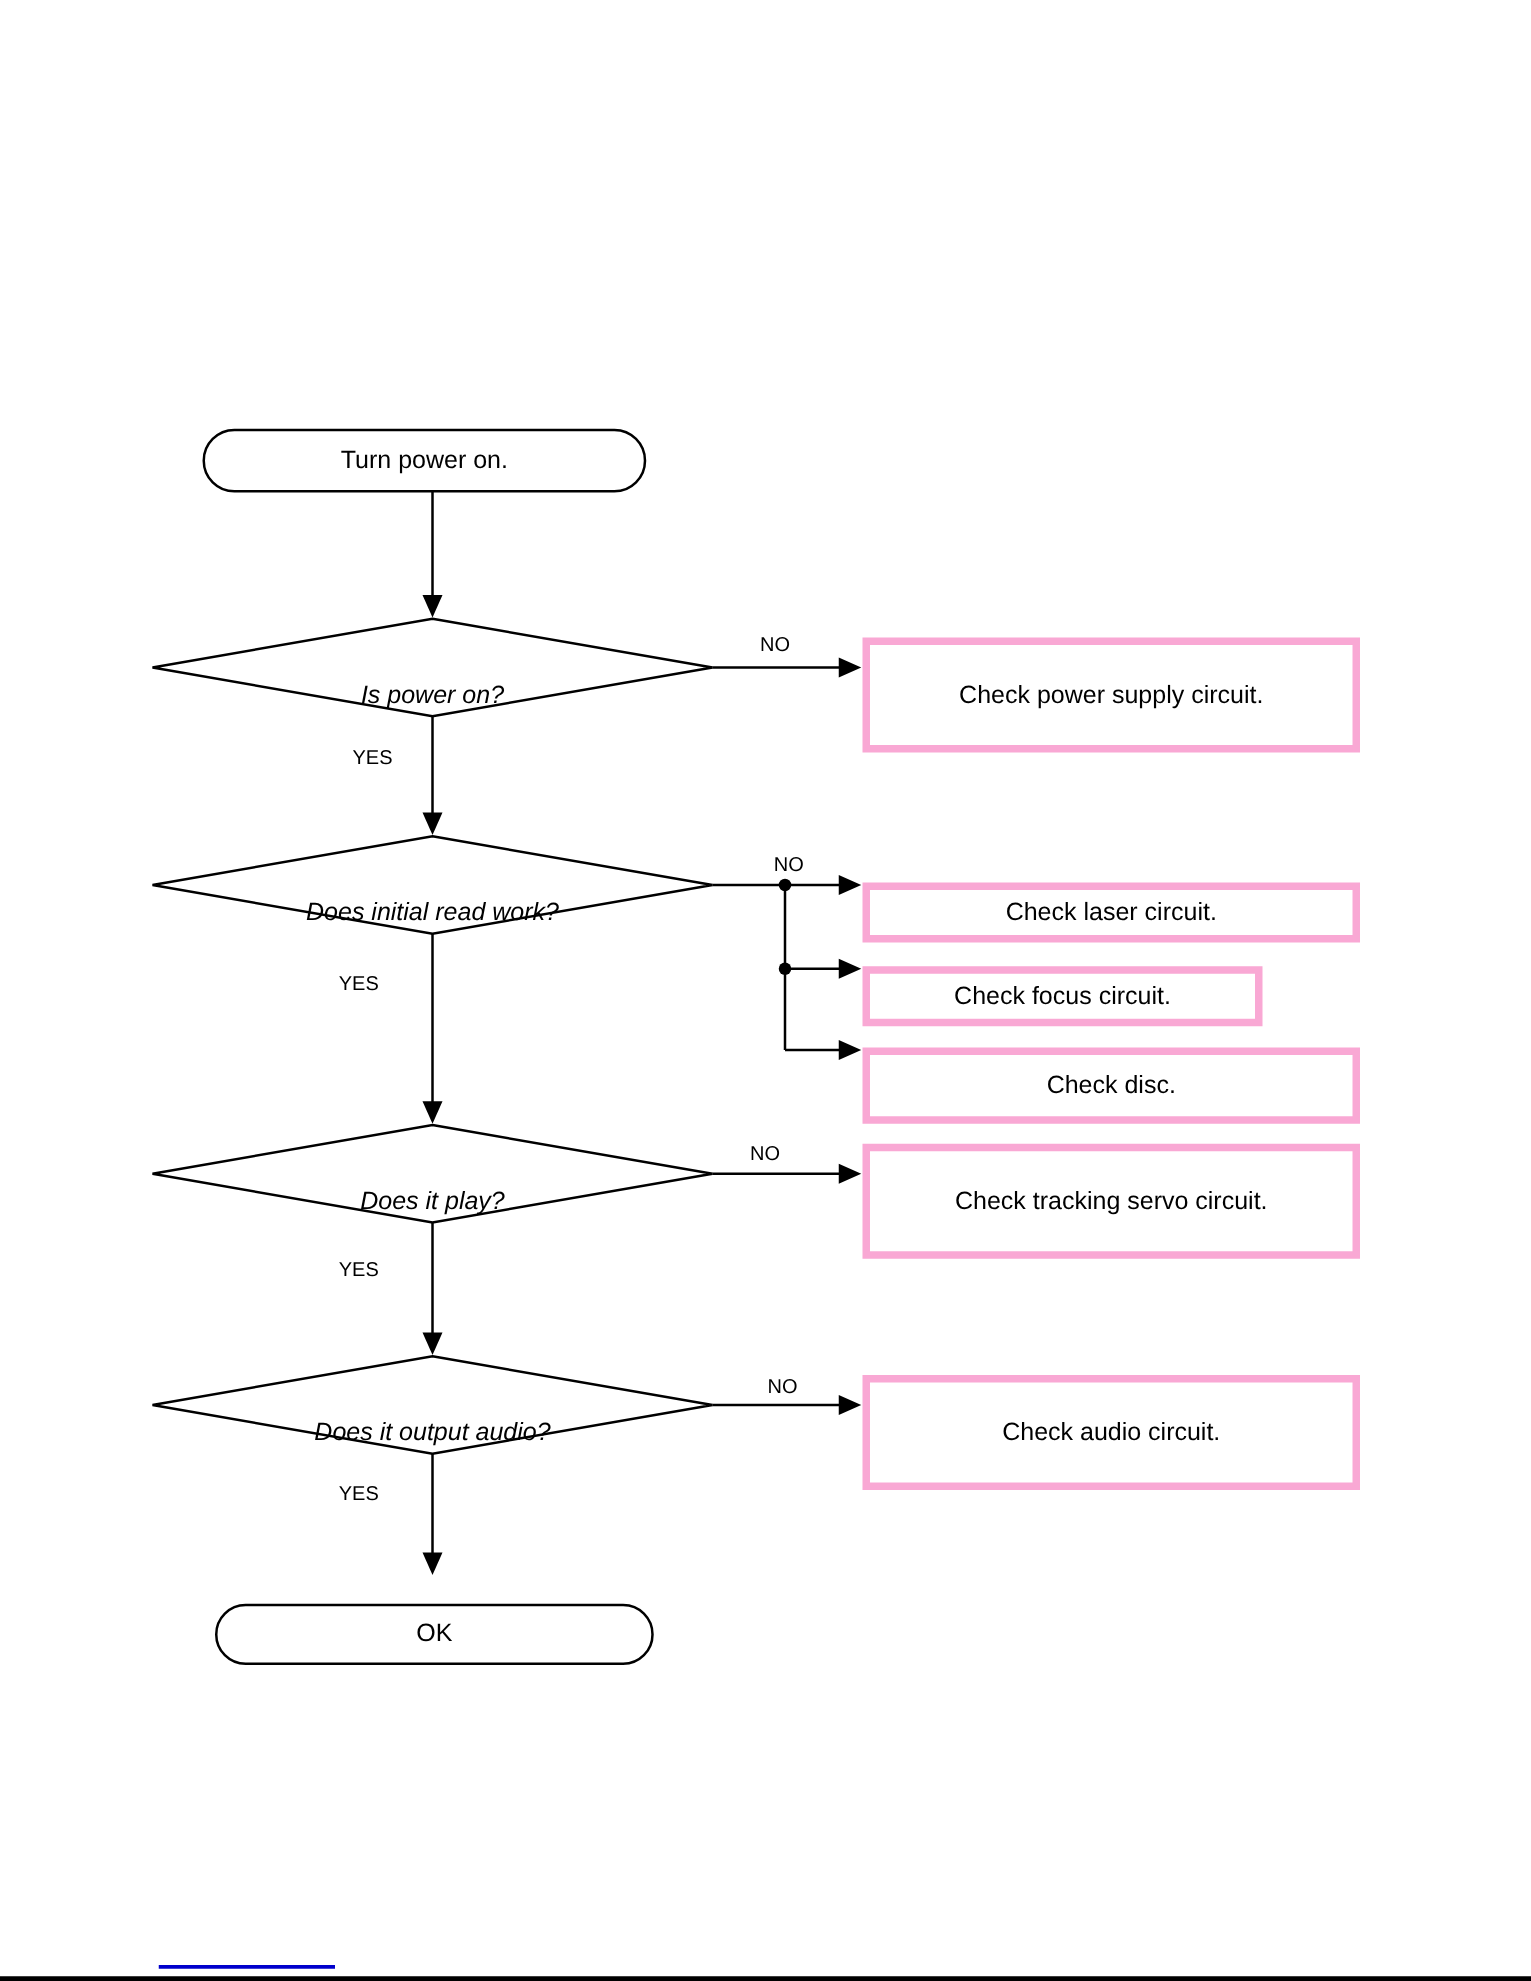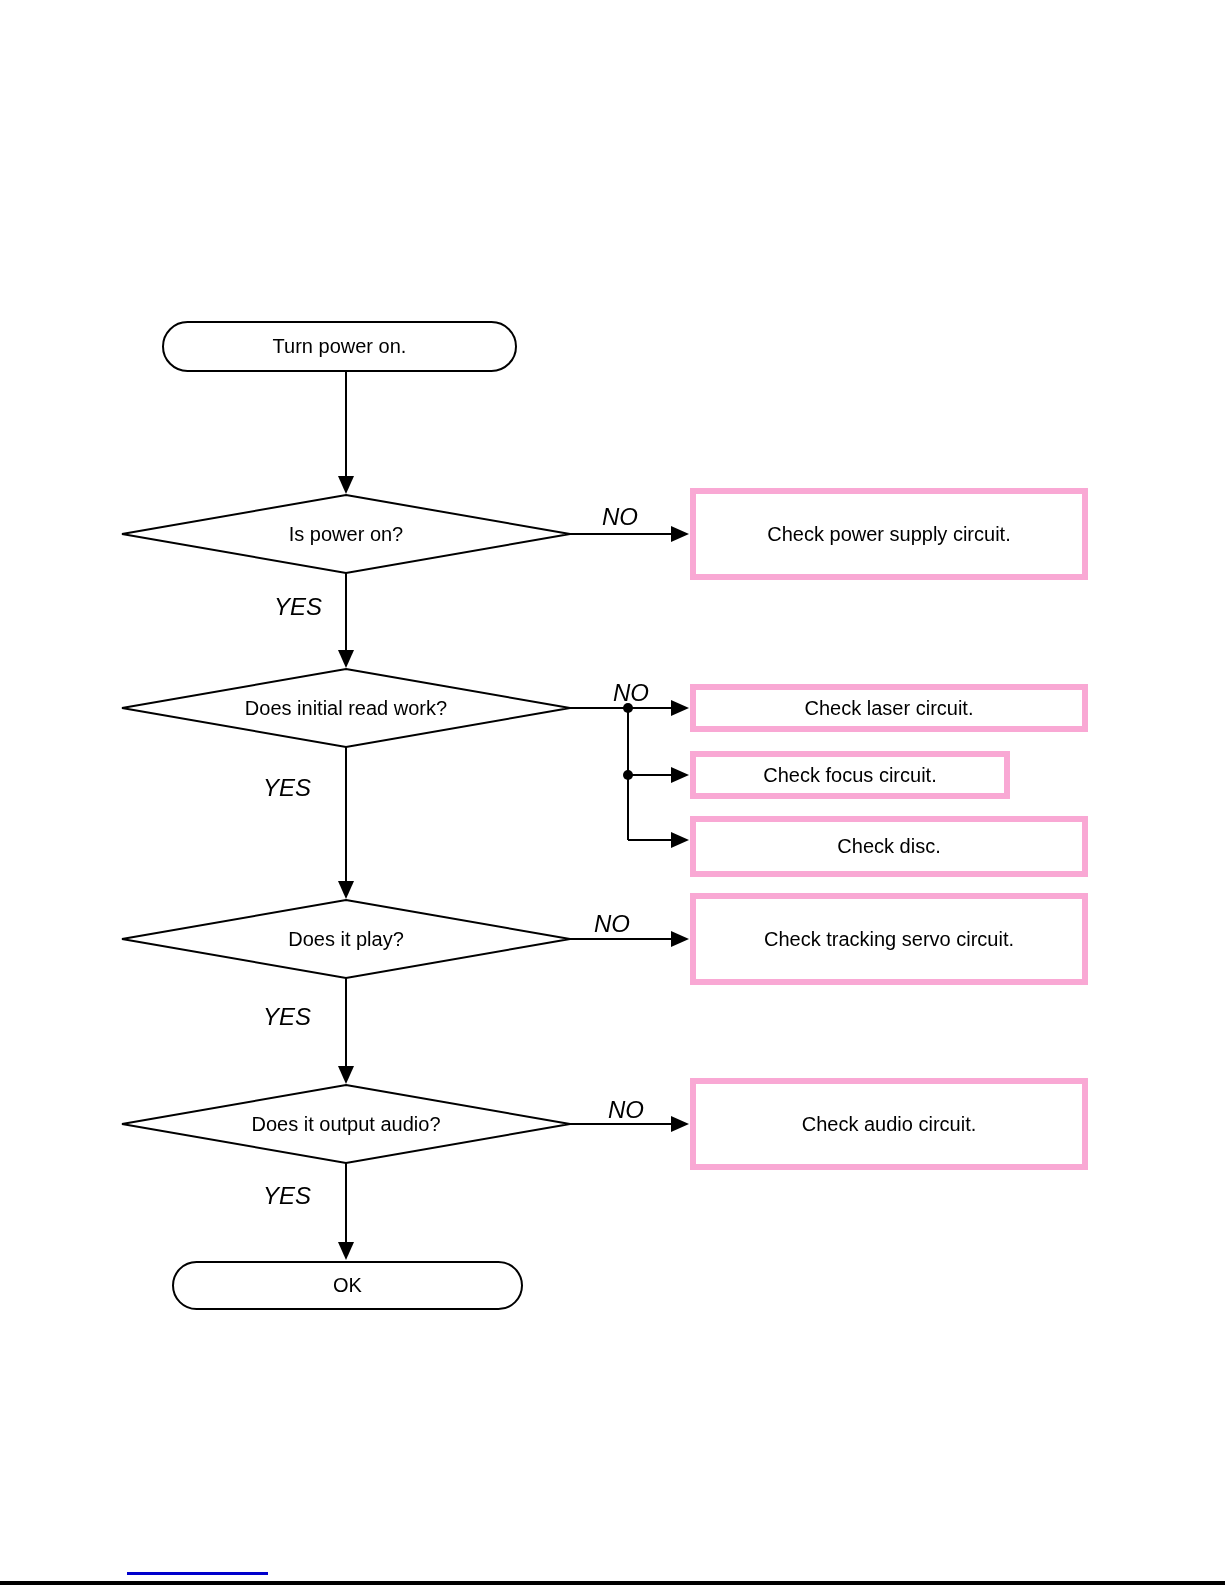--- a/index.html
+++ b/index.html
@@ -43,37 +43,38 @@
   .node {
     position: absolute;
     display: flex;
     align-items: center;
     justify-content: center;
     text-align: center;
     font-size: 20px;
     line-height: 1.15;
     box-sizing: border-box;
     background: #ffffff;
+    margin-top: 22px;
   }
   .action-box {
     border: 6px solid #f9a8d4;
   }
   .terminal {
     border: 2px solid #000000;
   }
   .diamond-label {
     background: transparent;
+    font-style: italic;
   }
   .branch-label {
     position: absolute;
     transform: translate(-50%, -50%);
-    font-size: 24px;
+    font-size: 16px;
     white-space: nowrap;
     background: transparent;
-    font-style: italic;
   }
   .link-underline {
     position: absolute;
     left: 127px;
     top: 1572px;
     width: 141px;
     height: 3px;
     background: #0000cc;
   }
   .bottom-rule {

